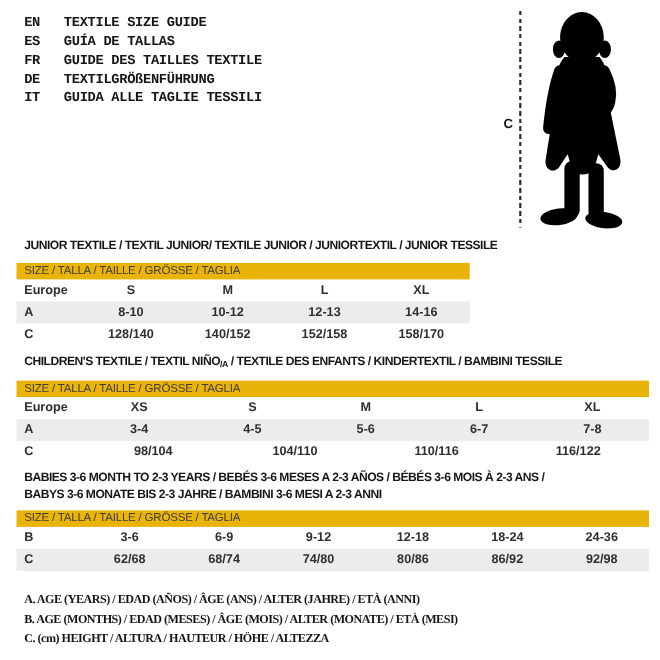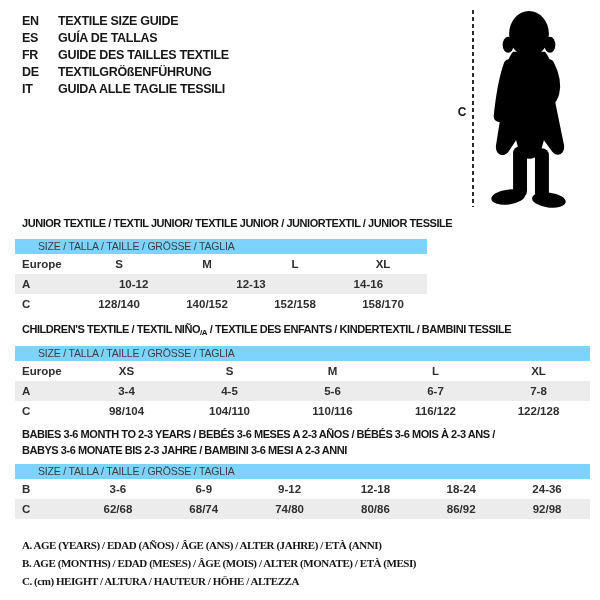--- a/index.html
+++ b/index.html
@@ -9,21 +9,21 @@
     background:#ffffff;
     font-family:"Liberation Sans", sans-serif;
     color:#111;
     overflow:hidden;
   }
   
   .langs{
     position:absolute;left:22px;top:13px;
     font-weight:bold;font-size:12.5px;letter-spacing:-0.3px;line-height:17px;color:#161616;
   }
-  .lang-row{display:flex;}
+  .lang-row{display:flex;font-family:Liberation Mono, monospace;}
   .lang-code{width:36px;}
   
   .measure-line{
     position:absolute;left:472px;top:10px;width:2px;height:197px;
     background:repeating-linear-gradient(to bottom,#2b2b2b 0 4px,transparent 4px 7px);
   }
   .measure-c{
     position:absolute;left:455px;top:105px;width:14px;
     font-weight:bold;font-size:12px;color:#161616;text-align:center;
   }
@@ -34,22 +34,22 @@
     font-weight:bold;font-size:11px;letter-spacing:-0.45px;line-height:16px;color:#161616;
     white-space:nowrap;
   }
   .sub{font-size:8px;vertical-align:-2px;}
   
   .size-table{position:absolute;left:15px;font-size:11.5px;color:#2f2f2f;}
   .t1{top:239px;width:412px;}
   .t2{top:346px;width:575px;}
   .t3{top:464px;width:575px;}
   .tbar{
-    height:15px;line-height:15px;background:#7dd3fc;color:#3d3d3d;
-    padding-left:23px;font-size:10.5px;letter-spacing:-0.2px;
+    height:15px;line-height:15px;background:#eab308;color:#3d3d3d;
+    padding-left:7px;font-size:10.5px;letter-spacing:-0.2px;
   }
   .trow{display:flex;height:20px;line-height:20px;font-weight:bold;}
   .trow.alt{background:#ececec;}
   .tlabel{width:60px;padding-left:7px;box-sizing:border-box;text-align:left;}
   .tcell{flex:1;text-align:center;}
   
   .footnotes{
     position:absolute;left:22px;top:536px;
     font-weight:bold;font-size:11px;letter-spacing:-0.45px;line-height:18px;color:#161616;
     white-space:nowrap;
@@ -107,20 +107,21 @@
     <div class="tbar">SIZE / TALLA / TAILLE / GRÖSSE / TAGLIA</div>
     <div class="trow">
       <div class="tlabel">Europe</div>
       <div class="tcell">S</div>
       <div class="tcell">M</div>
       <div class="tcell">L</div>
       <div class="tcell">XL</div>
     </div>
     <div class="trow alt">
       <div class="tlabel">A</div>
+      <div class="tcell">8-10</div>
       <div class="tcell">10-12</div>
       <div class="tcell">12-13</div>
       <div class="tcell">14-16</div>
     </div>
     <div class="trow">
       <div class="tlabel">C</div>
       <div class="tcell">128/140</div>
       <div class="tcell">140/152</div>
       <div class="tcell">152/158</div>
       <div class="tcell">158/170</div>
@@ -145,21 +146,20 @@
       <div class="tcell">5-6</div>
       <div class="tcell">6-7</div>
       <div class="tcell">7-8</div>
     </div>
     <div class="trow">
       <div class="tlabel">C</div>
       <div class="tcell">98/104</div>
       <div class="tcell">104/110</div>
       <div class="tcell">110/116</div>
       <div class="tcell">116/122</div>
-      <div class="tcell">122/128</div>
     </div>
   </div>
 
   <div class="sec-title" style="top:426px;">
     <div>BABIES 3-6 MONTH TO 2-3 YEARS / BEBÉS 3-6 MESES A 2-3 AÑOS / BÉBÉS 3-6 MOIS À 2-3 ANS /</div>
     <div>BABYS 3-6 MONATE BIS 2-3 JAHRE / BAMBINI 3-6 MESI A 2-3 ANNI</div>
   </div>
   <div class="size-table t3">
     <div class="tbar">SIZE / TALLA / TAILLE / GRÖSSE / TAGLIA</div>
     <div class="trow">

